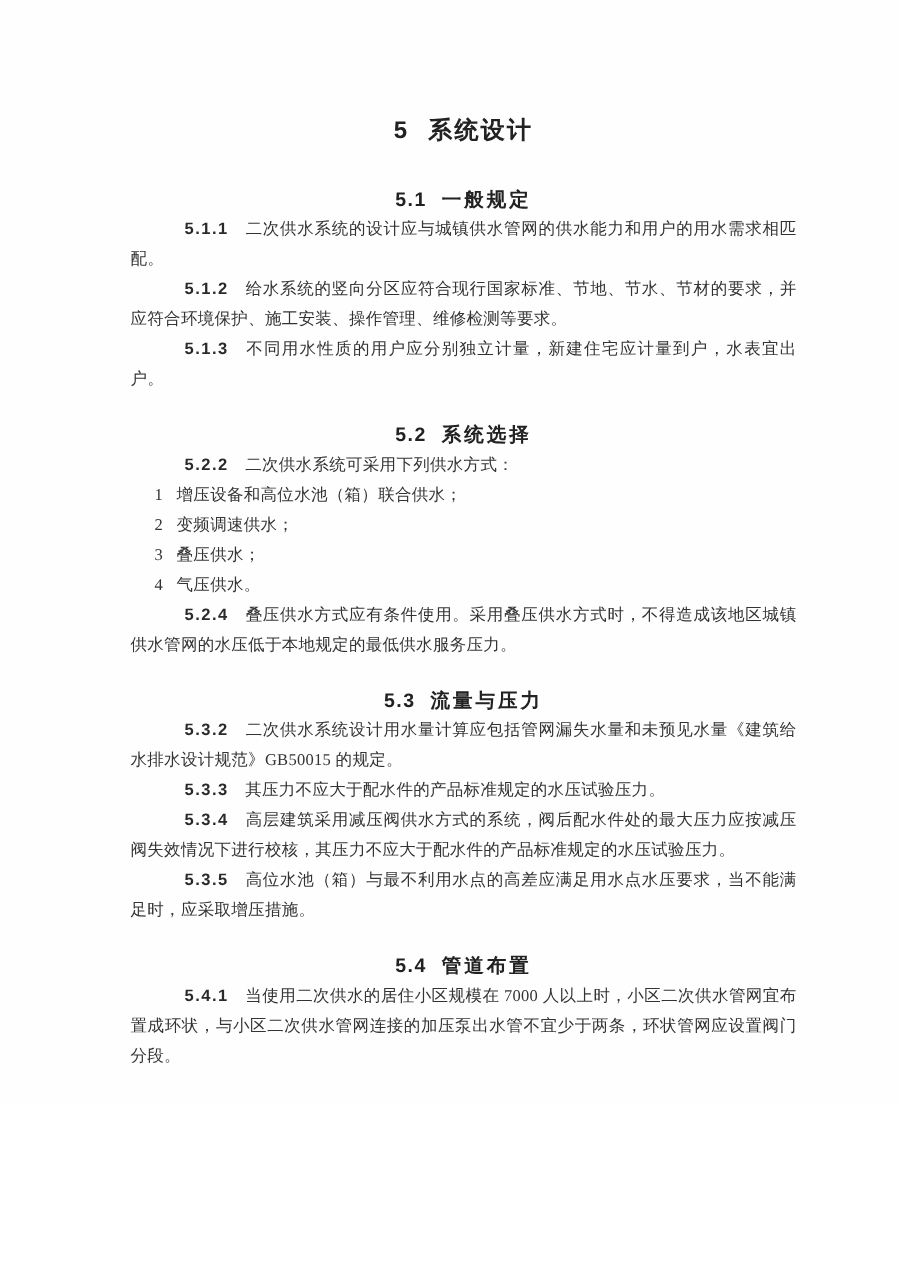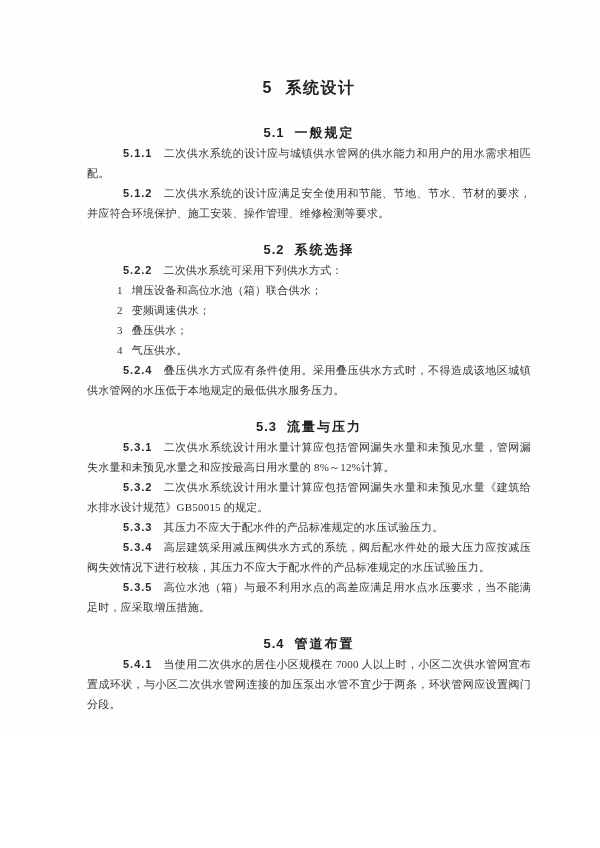--- a/index.html
+++ b/index.html
@@ -52,21 +52,21 @@
     letter-spacing: 1px;
     margin-right: 11px;
     color: #2a2a2a;
     white-space: nowrap;
     padding-left: 36px;
   }
   .list-item {
     font-size: 11px;
     line-height: 20px;
     letter-spacing: 0.2px;
-    margin-left: 30px;
+    margin-left: 16px;
     text-align: left;
     color: #333333;
   }
   .li-num { margin-right: 9px; }
 
   .page-footer {
     position: absolute;
     top: 786px;
     left: 0;
     width: 600px;
@@ -84,42 +84,42 @@
 
     <h1 class="chapter-title">
       <span class="ch-num">5</span><span class="ch-name">系统设计</span>
     </h1>
 
     <section>
       <h2 class="sec-heading first">
         <span class="sec-num">5.1</span><span class="sec-title">一般规定</span>
       </h2>
       <p class="clause"><span class="cnum">5.1.1</span><span class="ctext">二次供水系统的设计应与城镇供水管网的供水能力和用户的用水需求相匹配。</span></p>
-      <p class="clause"><span class="cnum">5.1.2</span><span class="ctext">二次供水系统的设计应满足安全使用和节能、节地、节水、节材的要求，并应符合环境保护、施工安装、操作管理、维修检测等要求。</span></p>
+      <p class="clause"><span class="cnum">5.1.2</span><span class="ctext">给水系统的竖向分区应符合现行国家标准、节地、节水、节材的要求，并应符合环境保护、施工安装、操作管理、维修检测等要求。</span></p>
+      <p class="clause"><span class="cnum">5.1.3</span><span class="ctext">不同用水性质的用户应分别独立计量，新建住宅应计量到户，水表宜出户。</span></p>
     </section>
 
     <section>
       <h2 class="sec-heading">
         <span class="sec-num">5.2</span><span class="sec-title">系统选择</span>
       </h2>
       <p class="clause"><span class="cnum">5.2.2</span><span class="ctext">二次供水系统可采用下列供水方式：</span></p>
       <div class="clause-list">
         <p class="list-item"><span class="li-num">1</span><span>增压设备和高位水池（箱）联合供水；</span></p>
         <p class="list-item"><span class="li-num">2</span><span>变频调速供水；</span></p>
         <p class="list-item"><span class="li-num">3</span><span>叠压供水；</span></p>
         <p class="list-item"><span class="li-num">4</span><span>气压供水。</span></p>
       </div>
       <p class="clause"><span class="cnum">5.2.4</span><span class="ctext">叠压供水方式应有条件使用。采用叠压供水方式时，不得造成该地区城镇供水管网的水压低于本地规定的最低供水服务压力。</span></p>
     </section>
 
     <section>
       <h2 class="sec-heading">
         <span class="sec-num">5.3</span><span class="sec-title">流量与压力</span>
       </h2>
-      <p class="clause"><span class="cnum">5.3.1</span><span class="ctext">二次供水系统设计用水量计算应包括管网漏失水量和未预见水量，管网漏失水量和未预见水量之和应按最高日用水量的 8%～12%计算。</span></p>
       <p class="clause"><span class="cnum">5.3.2</span><span class="ctext">二次供水系统设计用水量计算应包括管网漏失水量和未预见水量《建筑给水排水设计规范》GB50015 的规定。</span></p>
       <p class="clause"><span class="cnum">5.3.3</span><span class="ctext">其压力不应大于配水件的产品标准规定的水压试验压力。</span></p>
       <p class="clause"><span class="cnum">5.3.4</span><span class="ctext">高层建筑采用减压阀供水方式的系统，阀后配水件处的最大压力应按减压阀失效情况下进行校核，其压力不应大于配水件的产品标准规定的水压试验压力。</span></p>
       <p class="clause"><span class="cnum">5.3.5</span><span class="ctext">高位水池（箱）与最不利用水点的高差应满足用水点水压要求，当不能满足时，应采取增压措施。</span></p>
     </section>
 
     <section>
       <h2 class="sec-heading">
         <span class="sec-num">5.4</span><span class="sec-title">管道布置</span>
       </h2>

